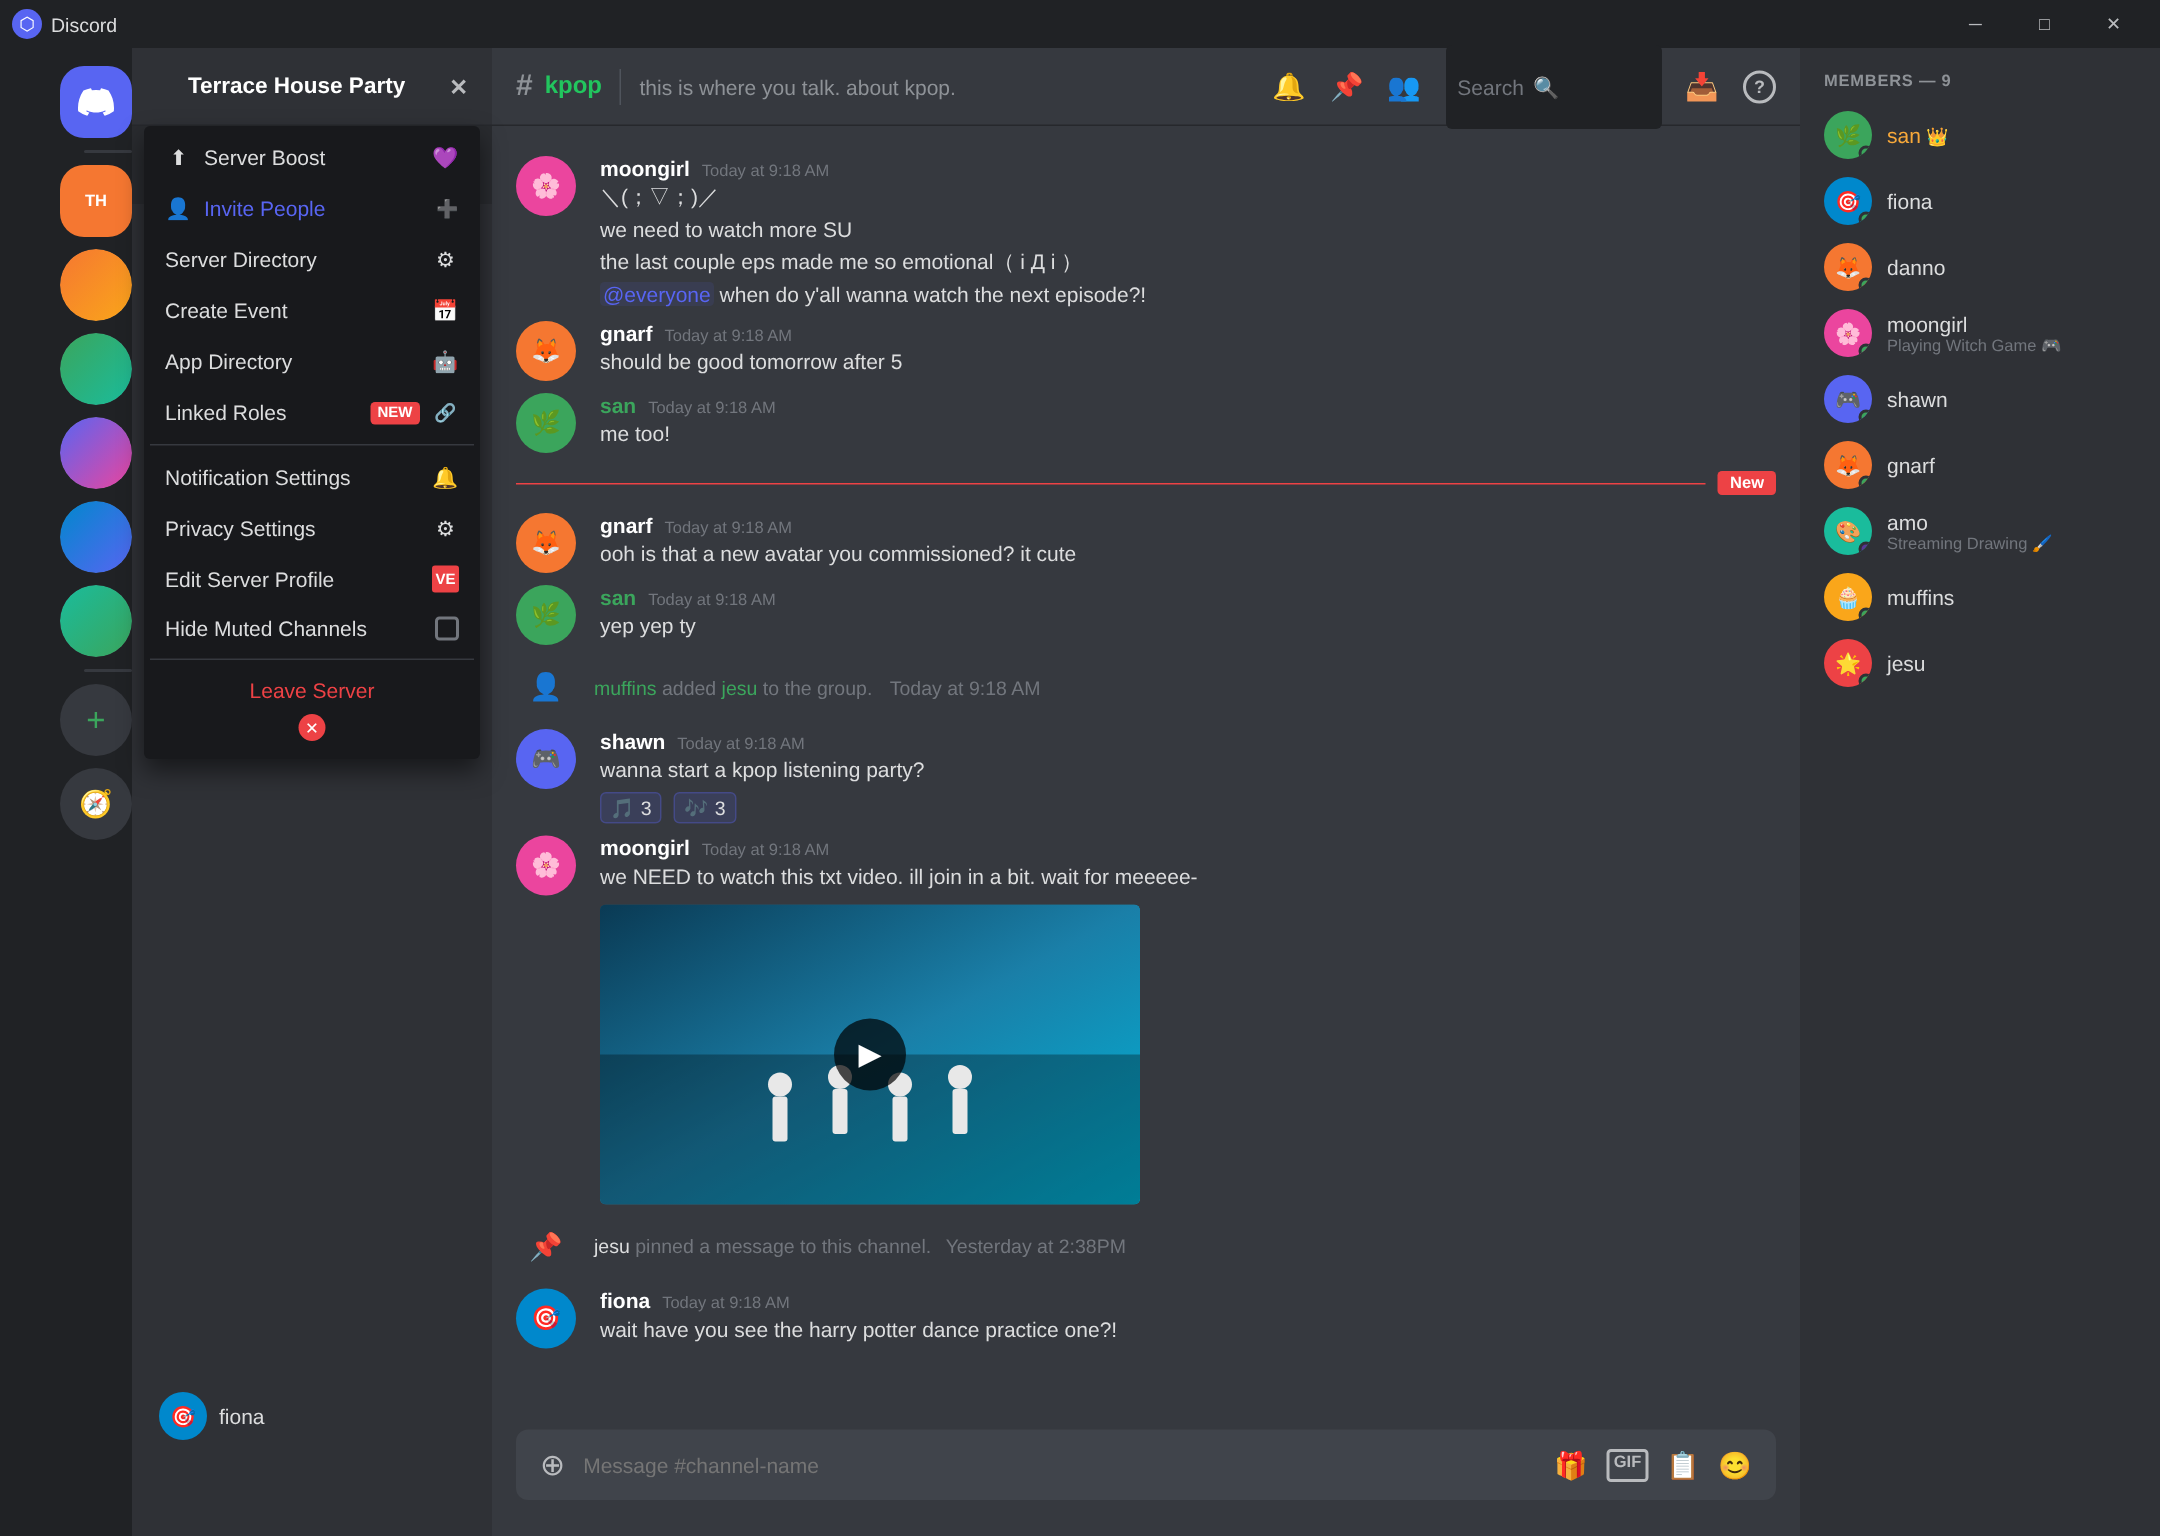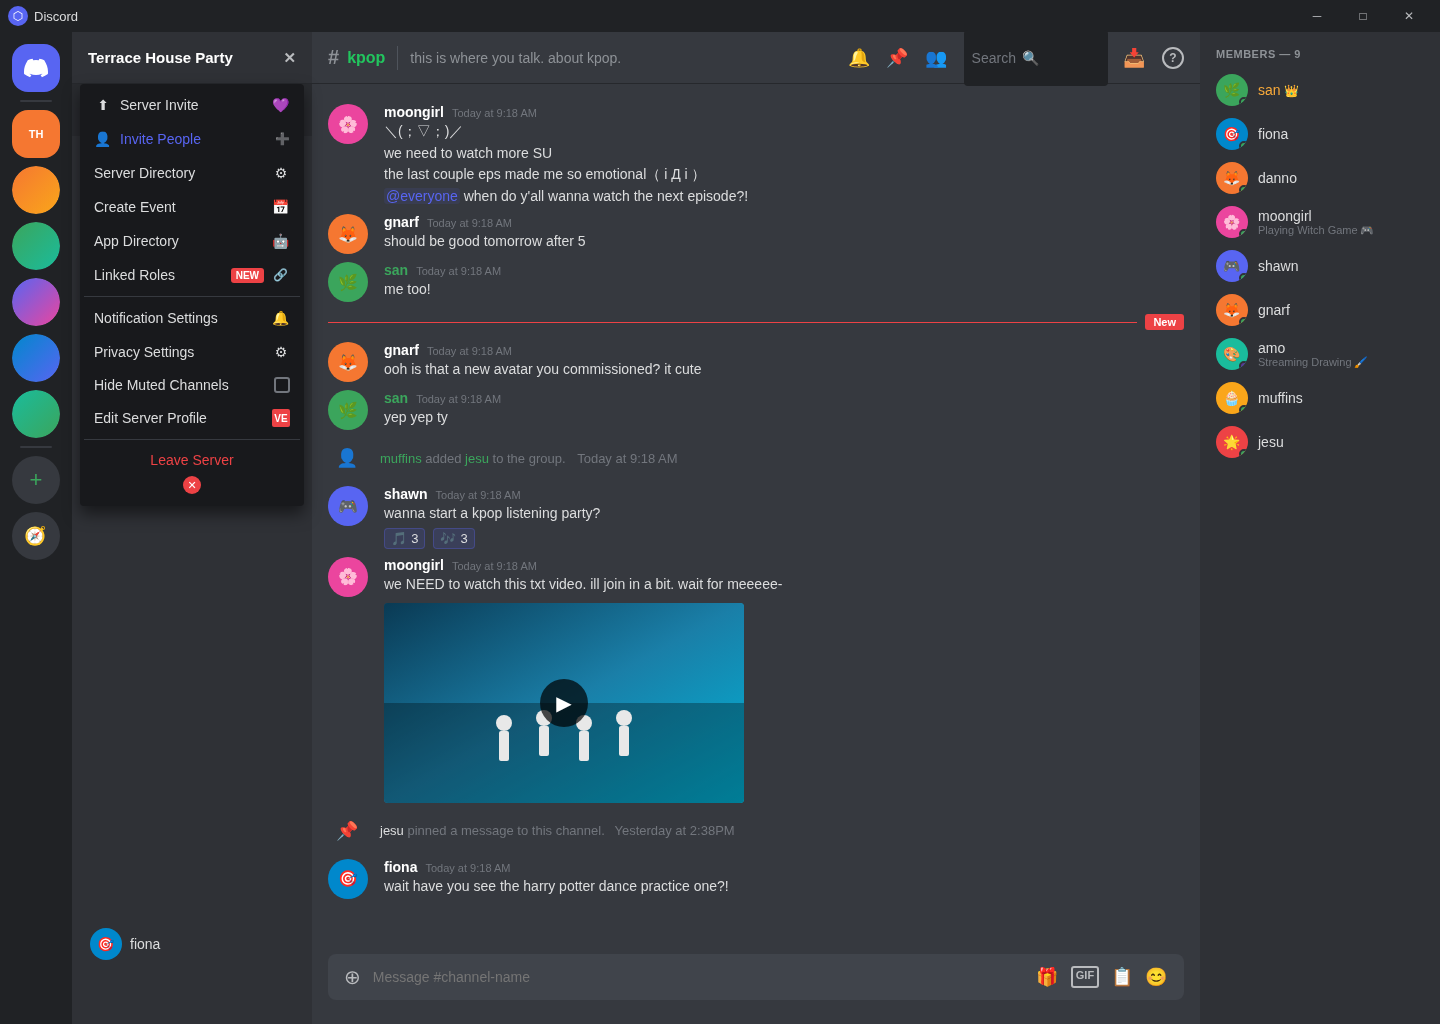--- a/index.html
+++ b/index.html
@@ -1,28 +1,28 @@
 <!DOCTYPE html>
 <html><head>
   <meta charset="utf-8">
   <style>
     * { margin: 0; padding: 0; box-sizing: border-box; }
     body { width: 1440px; height: 1024px; overflow: hidden; font-family: 'Segoe UI', Arial, sans-serif; background: #202225; color: #dcddde; font-size: 14px; }
 
     
     .app { display: flex; width: 1440px; height: 1024px; }
-    .server-rail { width: 72px; background: #202225; display: flex; flex-direction: column; align-items: center; padding: 12px 0; gap: 8px; flex-shrink: 0; }
+    .server-rail { width: 72px; background: #202225; display: flex; flex-direction: column; align-items: flex-end; padding: 12px 0; gap: 8px; flex-shrink: 0; margin-left: 16px; }
     .server-icon { width: 48px; height: 48px; border-radius: 50%; background: #5865f2; display: flex; align-items: center; justify-content: center; cursor: pointer; font-size: 18px; color: white; position: relative; }
     .server-icon.active { border-radius: 16px; }
     .server-divider { width: 32px; height: 2px; background: #36393f; border-radius: 1px; }
     .server-add { width: 48px; height: 48px; border-radius: 50%; background: #36393f; display: flex; align-items: center; justify-content: center; color: #3ba55c; font-size: 22px; cursor: pointer; }
     .server-discover { width: 48px; height: 48px; border-radius: 50%; background: #36393f; display: flex; align-items: center; justify-content: center; color: #3ba55c; font-size: 18px; cursor: pointer; }
 
     .channel-sidebar { width: 240px; background: #2f3136; display: flex; flex-direction: column; flex-shrink: 0; position: relative; }
-    .server-header { height: 52px; display: flex; align-items: center; padding: 0 16px; border-bottom: 1px solid #26282c; cursor: pointer; font-weight: 600; font-size: 15px; color: #fff; gap: 8px; flex-shrink: 0; }
+    .server-header { height: 52px; display: flex; align-items: center; padding: 0 16px; border-bottom: 1px solid #26282c; cursor: pointer; font-weight: 600; font-size: 15px; color: #fff; gap: 8px; flex-shrink: 0; text-align: center; }
 
     
     .dropdown-menu { position: absolute; top: 52px; left: 8px; right: 8px; background: #18191c; border-radius: 4px; box-shadow: 0 8px 16px rgba(0,0,0,0.5); z-index: 100; padding: 4px; }
     .dropdown-item { display: flex; align-items: center; padding: 8px 10px; border-radius: 3px; cursor: pointer; color: #dcddde; gap: 8px; font-size: 14px; }
     .dropdown-item .item-icon { width: 18px; height: 18px; display: flex; align-items: center; justify-content: center; font-size: 14px; flex-shrink: 0; }
     .dropdown-item .item-label { flex: 1; }
     .badge-new { background: #ed4245; color: white; font-size: 10px; font-weight: 700; padding: 2px 5px; border-radius: 3px; margin-left: 4px; }
     .item-right { width: 18px; height: 18px; display: flex; align-items: center; justify-content: center; }
 
     
@@ -156,21 +156,21 @@
 
       <div class="server-header">
         <span style="flex:1;">Terrace House Party</span>
         <span style="color:#b9bbbe;">✕</span>
       </div>
 
       <div class="dropdown-menu">
 
         <div class="dropdown-item">
           <span class="item-icon">⬆</span>
-          <span class="item-label">Server Invite</span>
+          <span class="item-label">Server Boost</span>
           <span style="color:#eb459e;">💜</span>
         </div>
 
         <div class="dropdown-item" style="color:#5865f2;">
           <span class="item-icon">👤</span>
           <span class="item-label">Invite People</span>
           <span style="font-size:12px;">➕</span>
         </div>
 
         <div class="dropdown-item">
@@ -199,27 +199,27 @@
           <span class="item-label">Notification Settings</span>
           <span class="item-right">🔔</span>
         </div>
 
         <div class="dropdown-item">
           <span class="item-label">Privacy Settings</span>
           <span class="item-right">⚙</span>
         </div>
 
         <div class="dropdown-item">
+          <span class="item-label">Edit Server Profile</span>
+          <span class="item-right" style="background:#ed4245;color:white;font-size:10px;font-weight:700;padding:2px 3px;border-radius:2px;">VE</span>
+        </div>
+
+        <div class="dropdown-item">
           <span class="item-label">Hide Muted Channels</span>
           <span class="item-right" style="width:16px;height:16px;border:2px solid #72767d;border-radius:3px;display:inline-block;"></span>
-        </div>
-
-        <div class="dropdown-item">
-          <span class="item-label">Edit Server Profile</span>
-          <span class="item-right" style="background:#ed4245;color:white;font-size:10px;font-weight:700;padding:2px 3px;border-radius:2px;">VE</span>
         </div>
         <div style="height:1px;background:#36393f;margin:4px 0;"></div>
 
         <div class="dropdown-item" style="color:#ed4245;flex-direction:column;">
           <span class="item-label">Leave Server</span>
           <span class="item-right" style="background:#ed4245;color:white;width:18px;height:18px;border-radius:50%;display:flex;align-items:center;justify-content:center;font-size:11px;">✕</span>
         </div>
       </div>
 
       <div style="position:absolute;bottom:52px;left:0;right:0;padding:4px 8px;">

